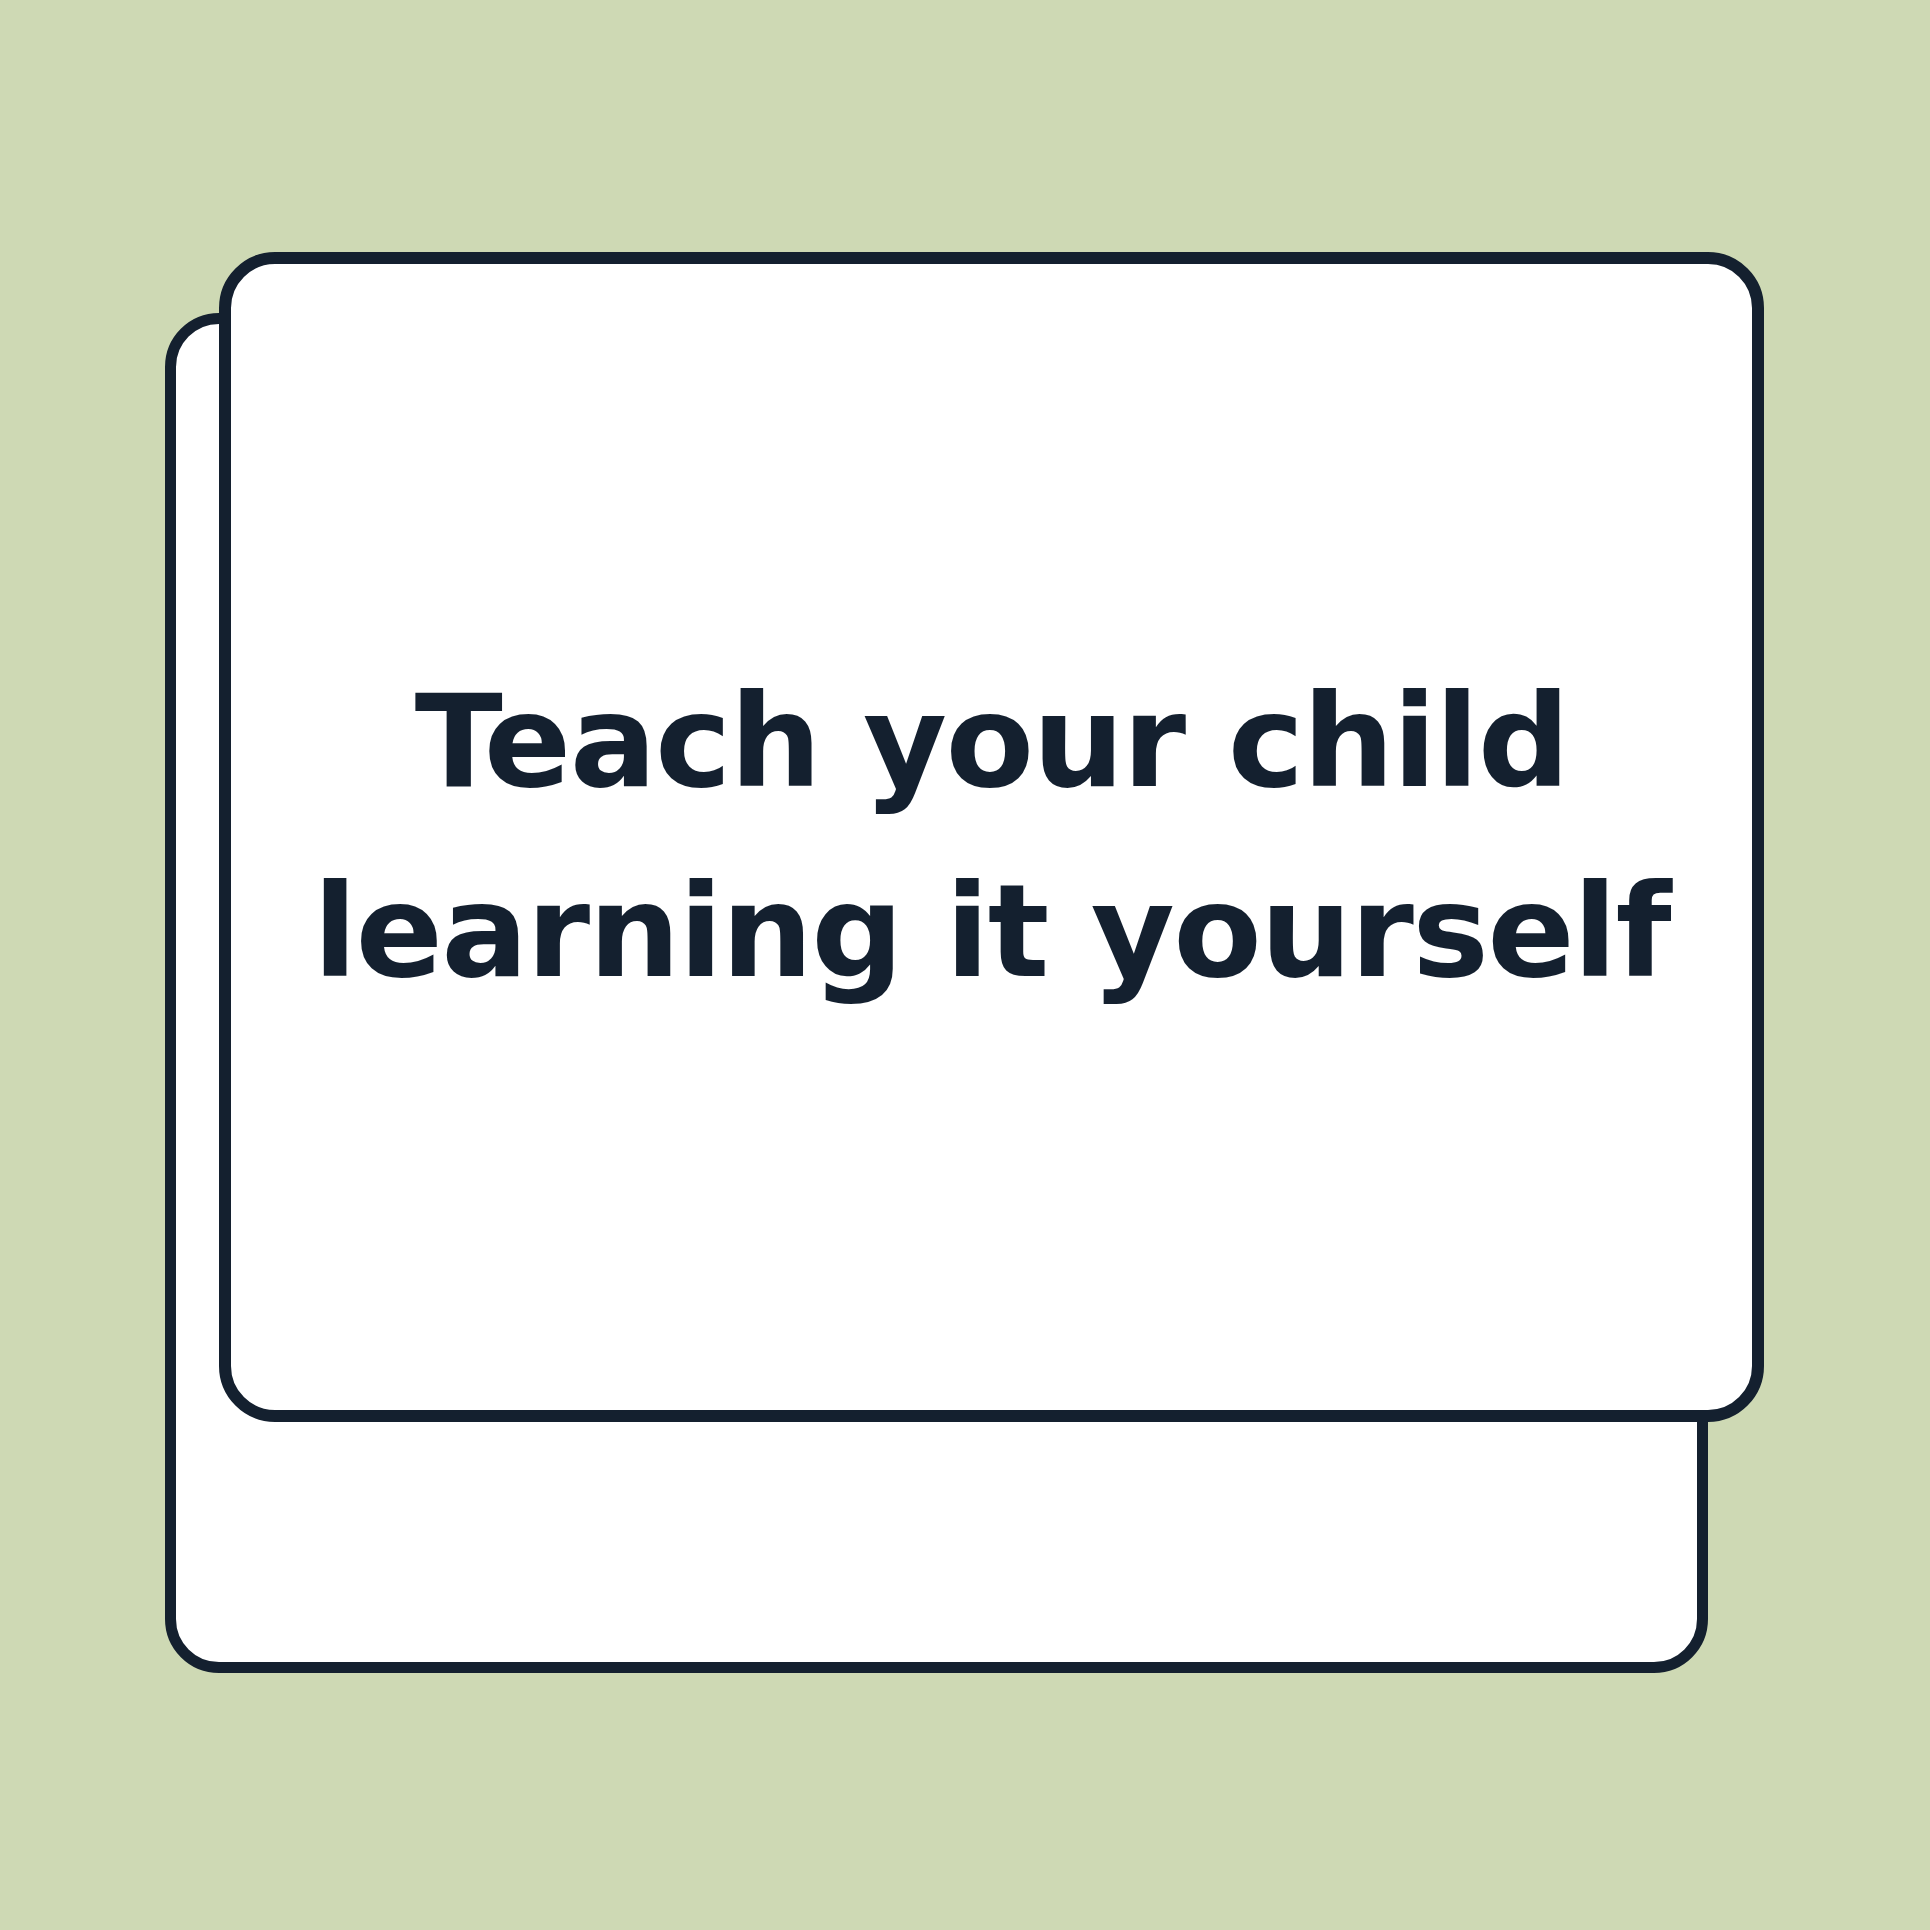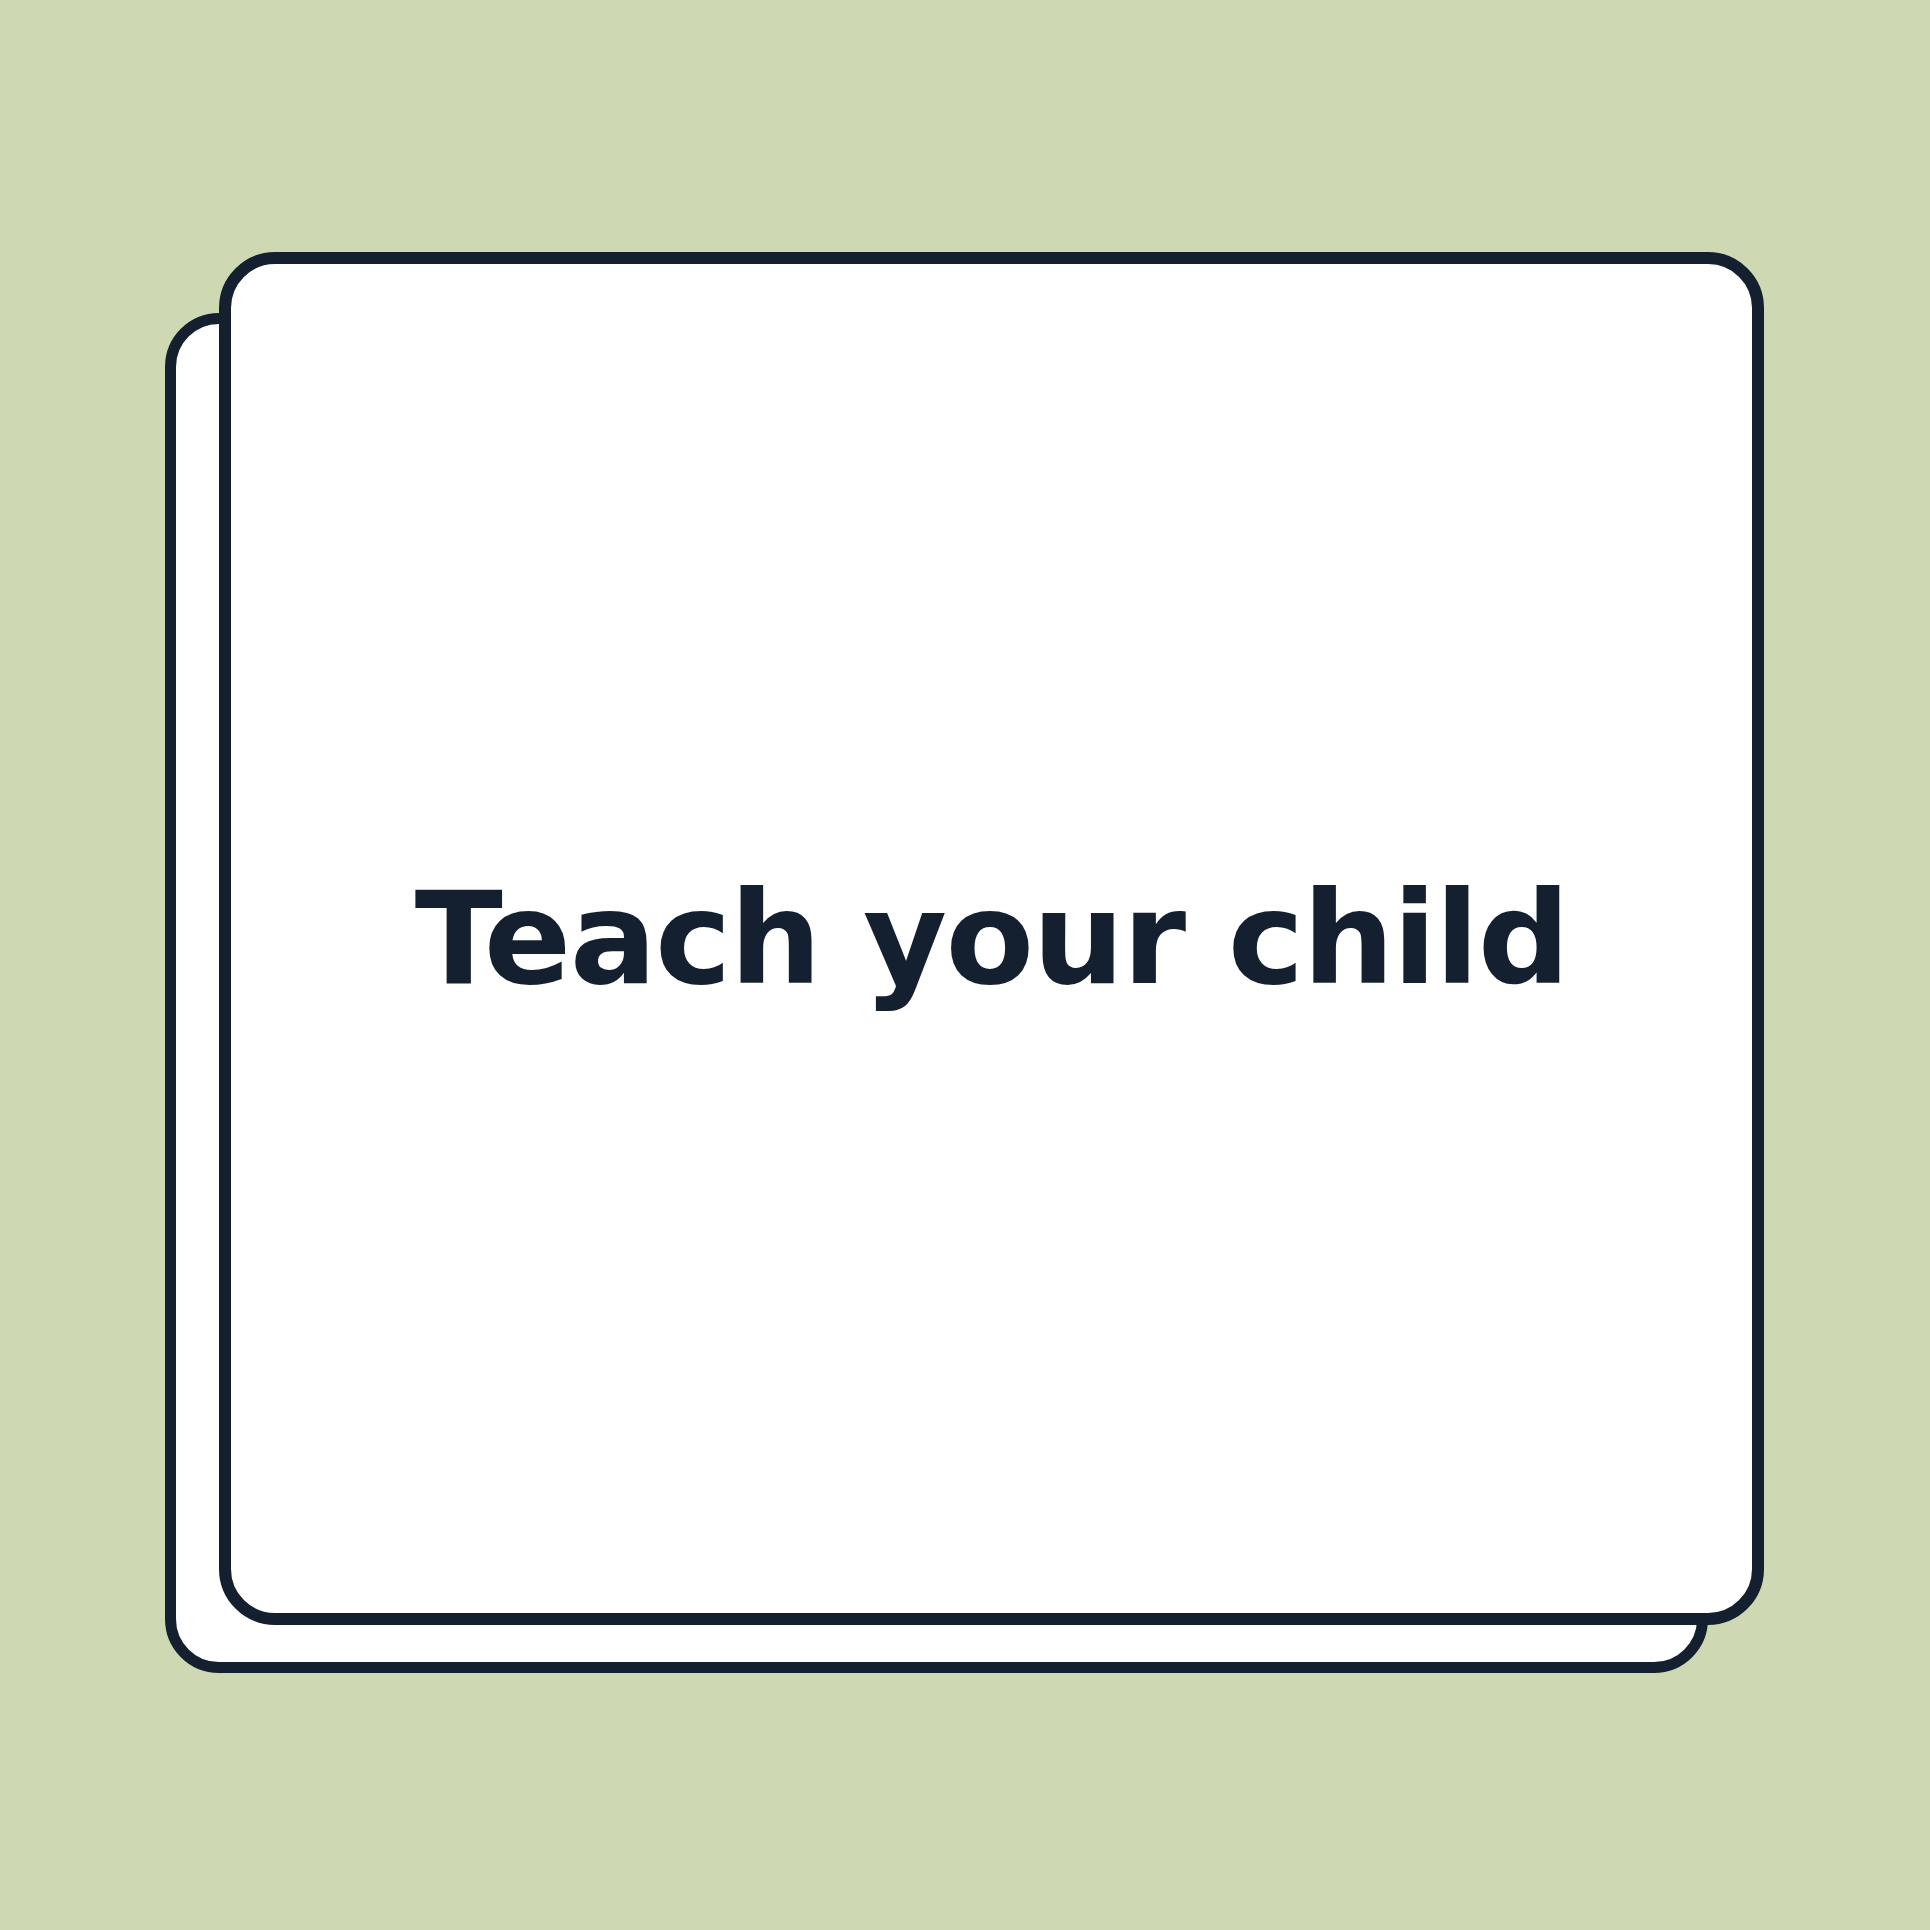--- a/index.html
+++ b/index.html
@@ -33,21 +33,21 @@
     box-sizing: border-box;
     z-index: 1;
   }
 
   
   .card-front {
     position: absolute;
     left: 219px;
     top: 252px;
     width: 1545px;
-    height: 1373px;
+    height: 1170px;
     background: #ffffff;
     border: 12px solid #14202f;
     border-radius: 56px;
     box-sizing: border-box;
     z-index: 2;
     display: flex;
     align-items: center;
     justify-content: center;
   }
 
@@ -77,18 +77,19 @@
 <body>
 
 <div id="stage" style="background: rgb(206, 217, 180);">
 
   <div class="card-back" style="background: rgb(255, 255, 255); border-color: rgb(20, 32, 47);"></div>
 
   <div class="card-front" style="background: rgb(255, 255, 255); border-color: rgb(20, 32, 47);">
 
     <h1 class="headline" style="color: rgb(20, 32, 47);">
       <span class="line line-1">Teach your child</span>
+      <span class="line line-3">learning it yourself</span>
     </h1>
 
   </div>
 
 </div>
 
 
 </body></html>

